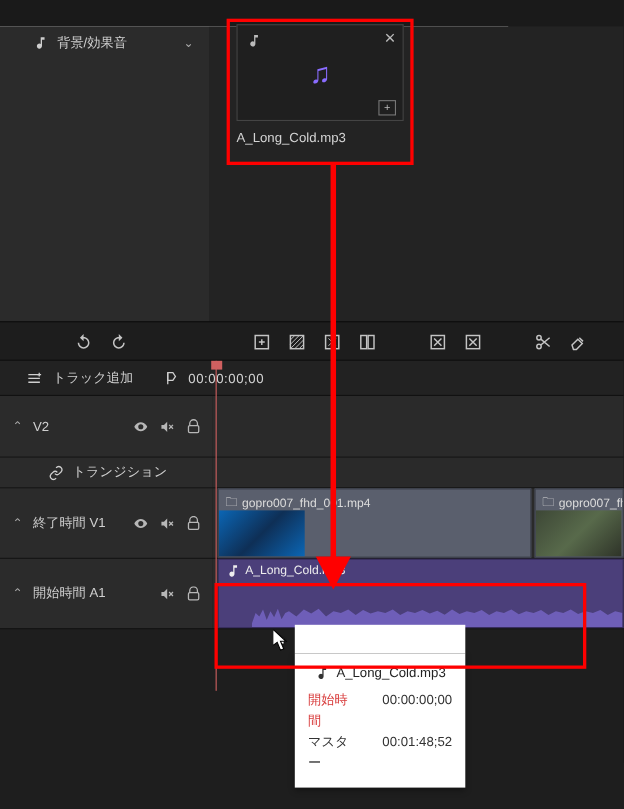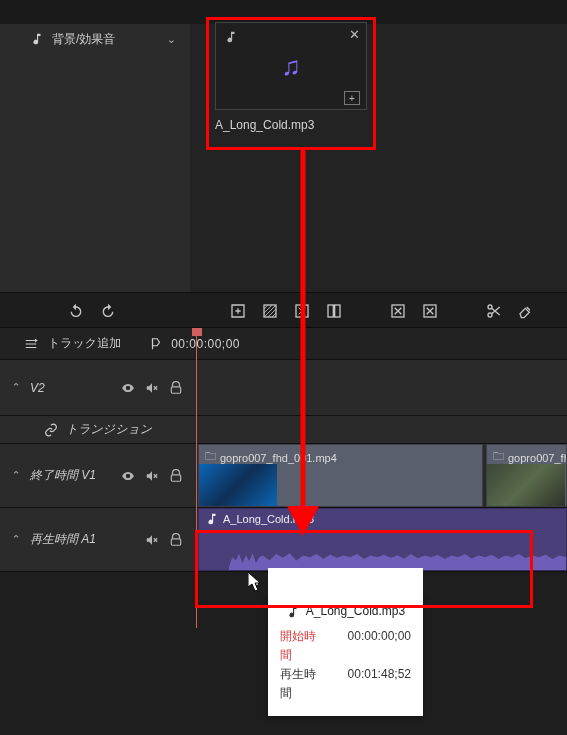--- a/index.html
+++ b/index.html
@@ -177,21 +177,21 @@
     position: relative;
   }
   .track-icons {
     margin-left: auto;
     display: flex;
     gap: 10px;
     color: #b7b7b7;
   }
   .track-icons span { font-size: 12px; }
   .collapse-caret { width: 12px; text-align: center; color: #aaa; font-size: 11px; cursor:pointer;}
-  .track-label { font-size: 12px; font-style: italic; }
+  .track-label { font-size: 12px; }
 
   
   .video-clip {
     position: absolute;
     top: 0;
     height: 100%;
     background: #5a5f6d;
     border: 1px solid #3b3f4a;
     color: #dcdcdc;
     font-size: 11px;
@@ -527,21 +527,21 @@
           <span>gopro007_fhd</span>
         </div>
         <div class="thumbimg" style="left:0; background:linear-gradient(135deg,#3d4736,#586a4b,#2e3328);"></div>
       </div>
     </div>
   </div>
 
   <div class="track-row" style="height:64px">
     <div class="track-head">
       <span class="collapse-caret">⌃</span>
-      <span class="track-label">再生時間 A1</span>
+      <span class="track-label">開始時間 A1</span>
       <div class="track-icons">
         <span>
           <svg class="icon" viewBox="0 0 24 24">
               <path d="M3 9v6h4l5 5V4L7 9H3z"></path>
               <path d="M15 9l6 6M21 9l-6 6" stroke="currentColor" stroke-width="2"></path>
             </svg>
         </span>
         <span>
           <svg class="icon" viewBox="0 0 24 24">
               <path d="M6 10V7a6 6 0 1 1 12 0v3" fill="none" stroke="currentColor" stroke-width="2"></path>
@@ -588,16 +588,16 @@
           <path d="M12 3v10.55A4 4 0 1 0 14 17V7h4V3z"></path>
         </svg>
     </span>
     <span>A_Long_Cold.mp3</span>
   </div>
   <div class="tip-row">
     <span class="lab" style="color:#d83a3a">開始時間</span>
     <span>00:00:00;00</span>
   </div>
   <div class="tip-row">
-    <span class="lab" style="color:#333">再生時間</span>
+    <span class="lab" style="color:#333">マスター</span>
     <span>00:01:48;52</span>
   </div>
 </div>
 
 </body></html>

